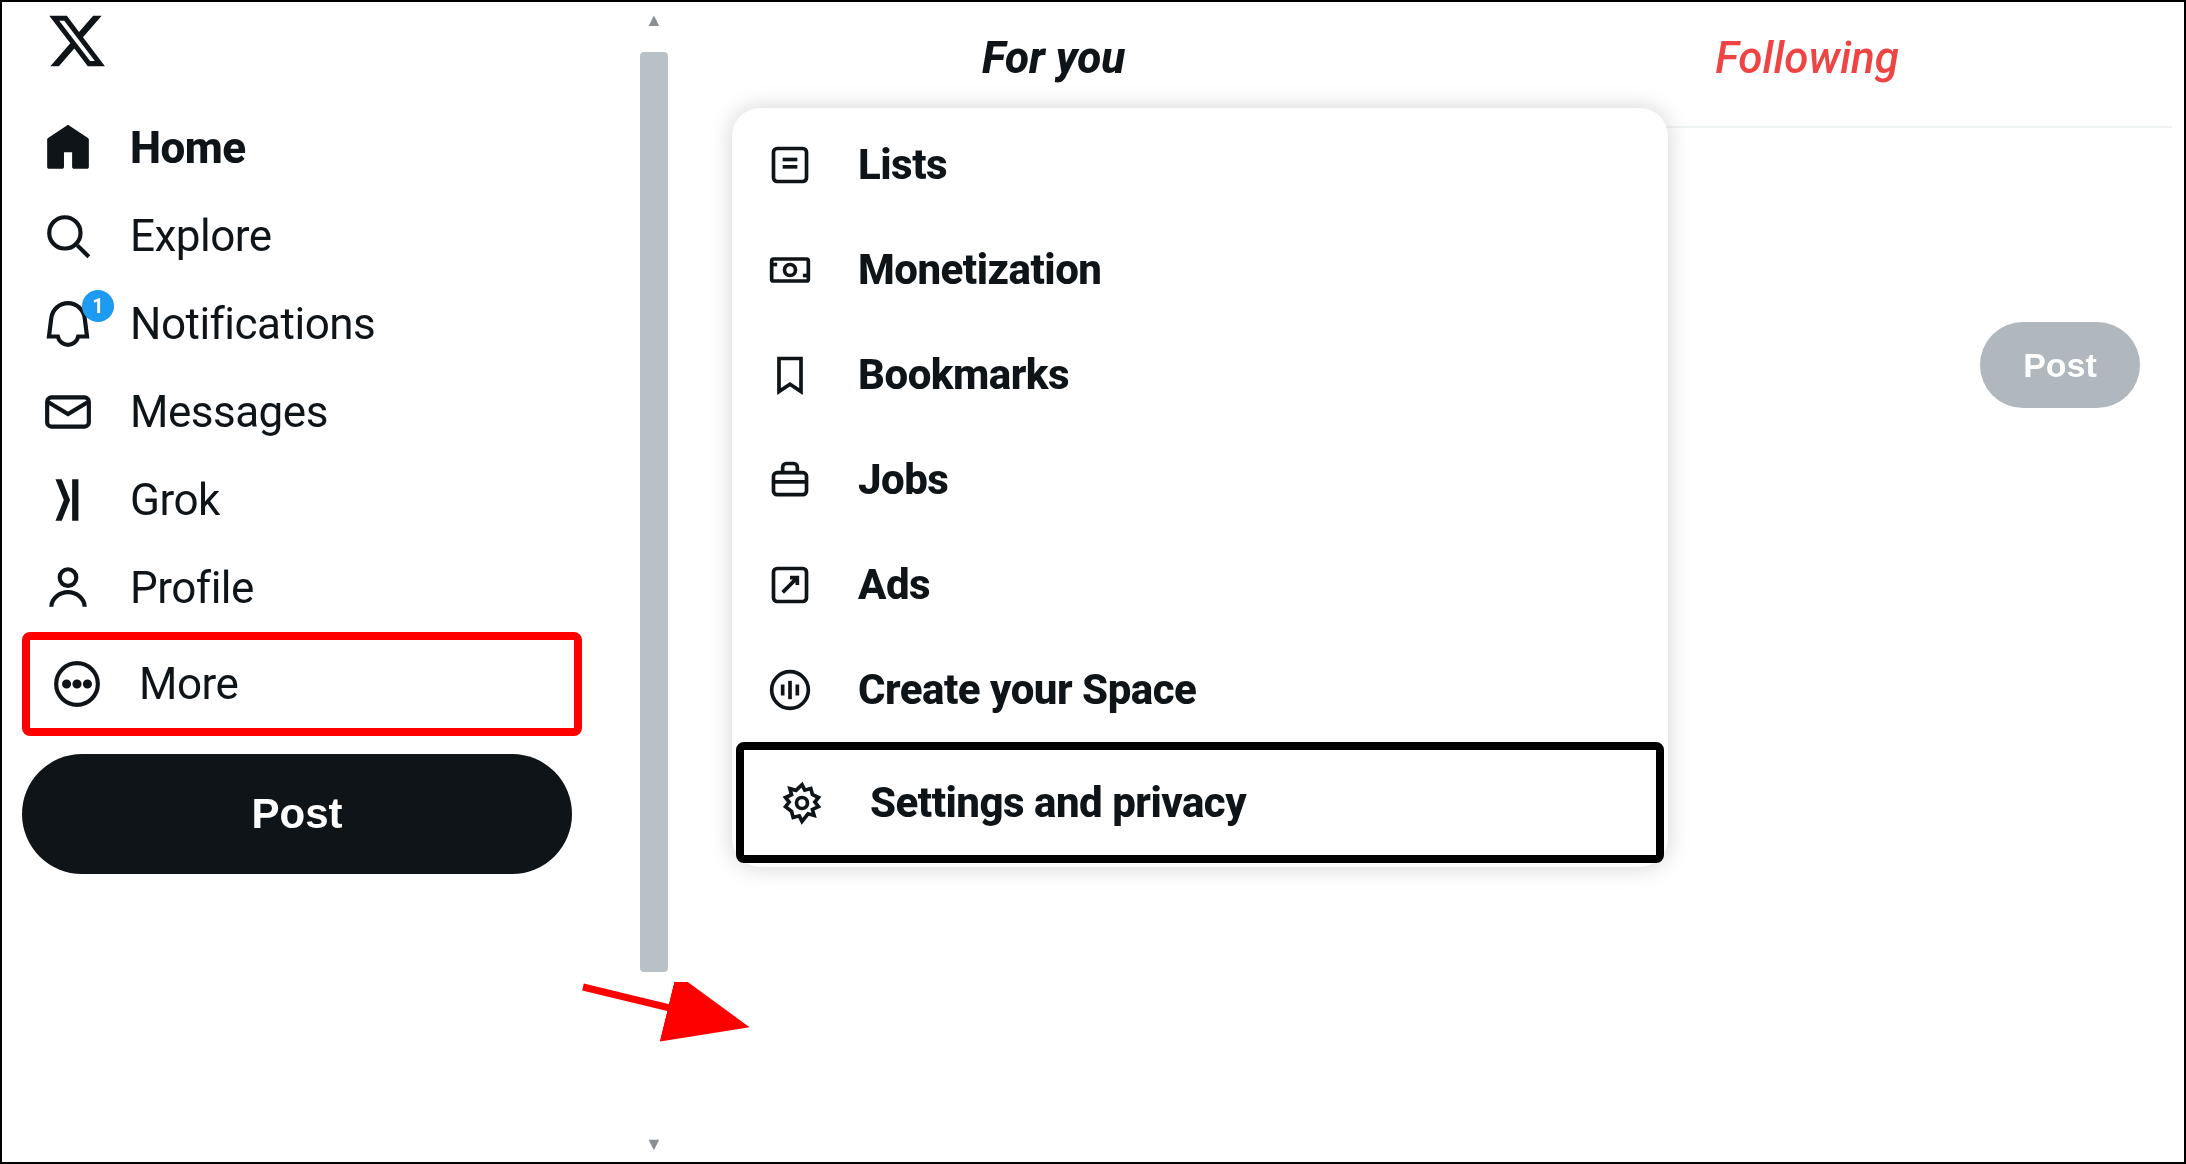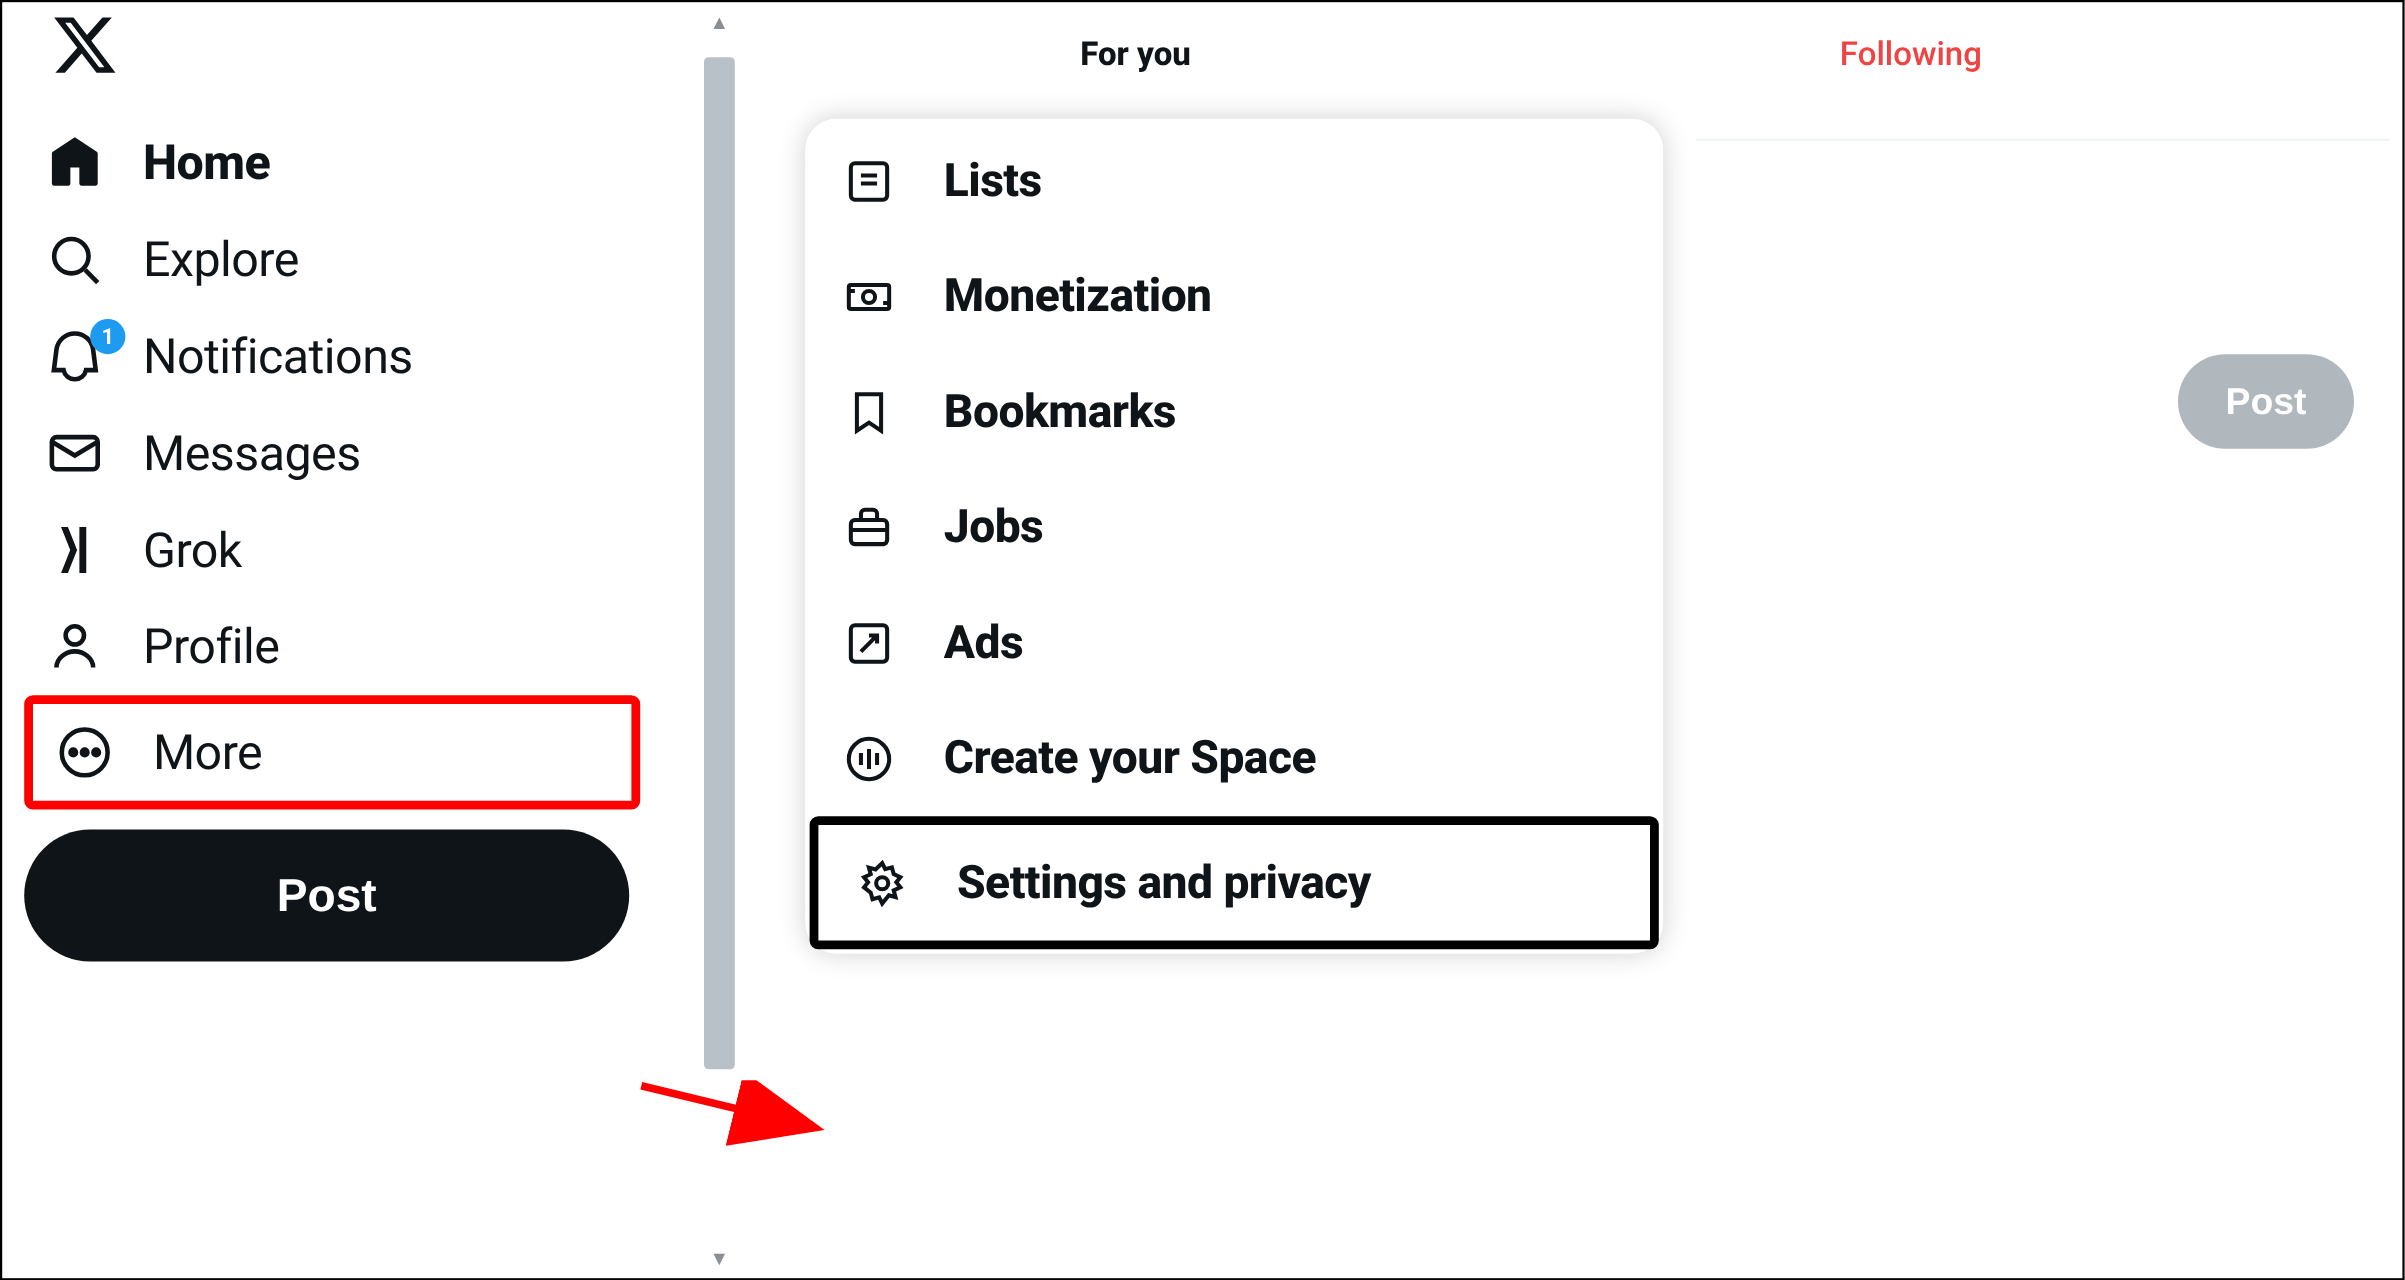--- a/index.html
+++ b/index.html
@@ -122,41 +122,42 @@
   
   .tabs {
     position: absolute;
     left: 700px;
     top: 30px;
     right: 20px;
     display: flex;
     align-items: center;
   }
   .tab {
-    font-size: 30px;
+    font-size: 44px;
     color: #0f1419;
     cursor: pointer;
     position: relative;
+    font-style: italic;
   }
   .tab-foryou {
     margin-left: 280px;
     font-weight: 800;
   }
   .tab-following {
     margin-left: 590px;
     font-weight: 500;
     color: #ef4444;
   }
 
   
   .more-menu {
     position: absolute;
     left: 730px;
     top: 106px;
-    width: 780px;
+    width: 936px;
     background: #fff;
     border-radius: 28px;
     box-shadow: 0 0 24px rgba(0,0,0,0.18);
     padding: 4px 0;
   }
   .menu-item {
     display: flex;
     align-items: center;
     padding: 28px 30px 28px 34px;
     cursor: pointer;

